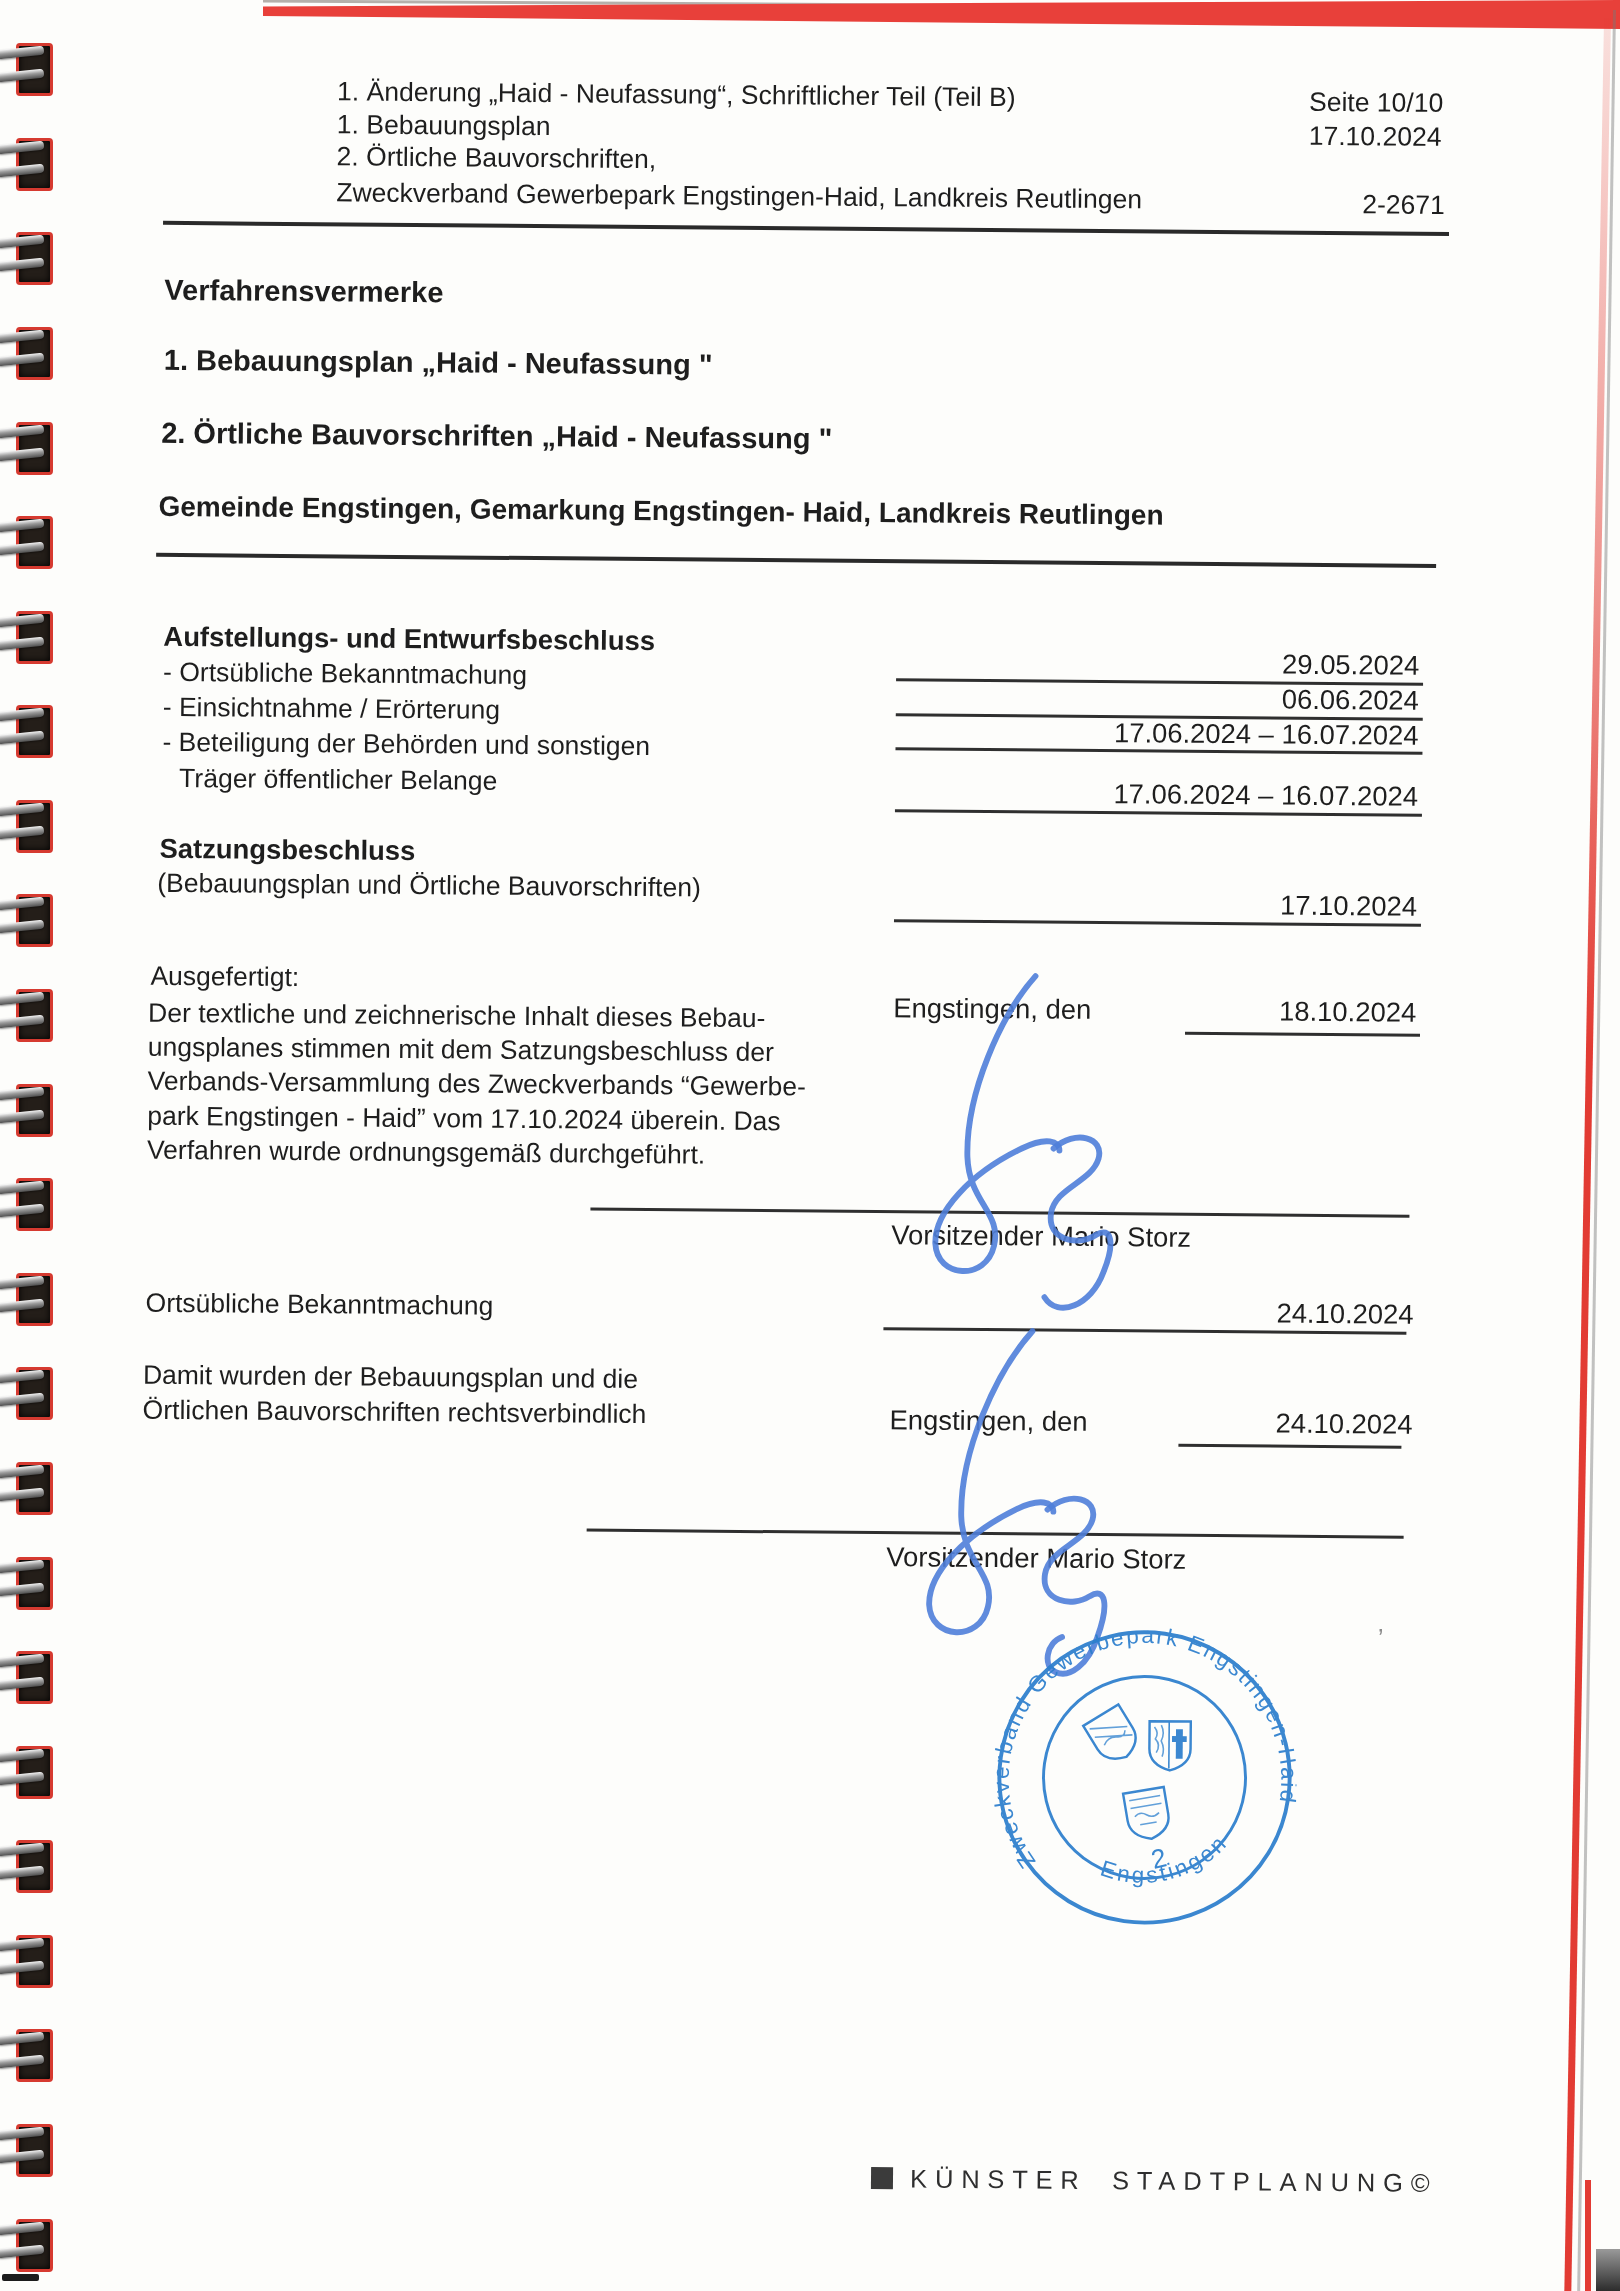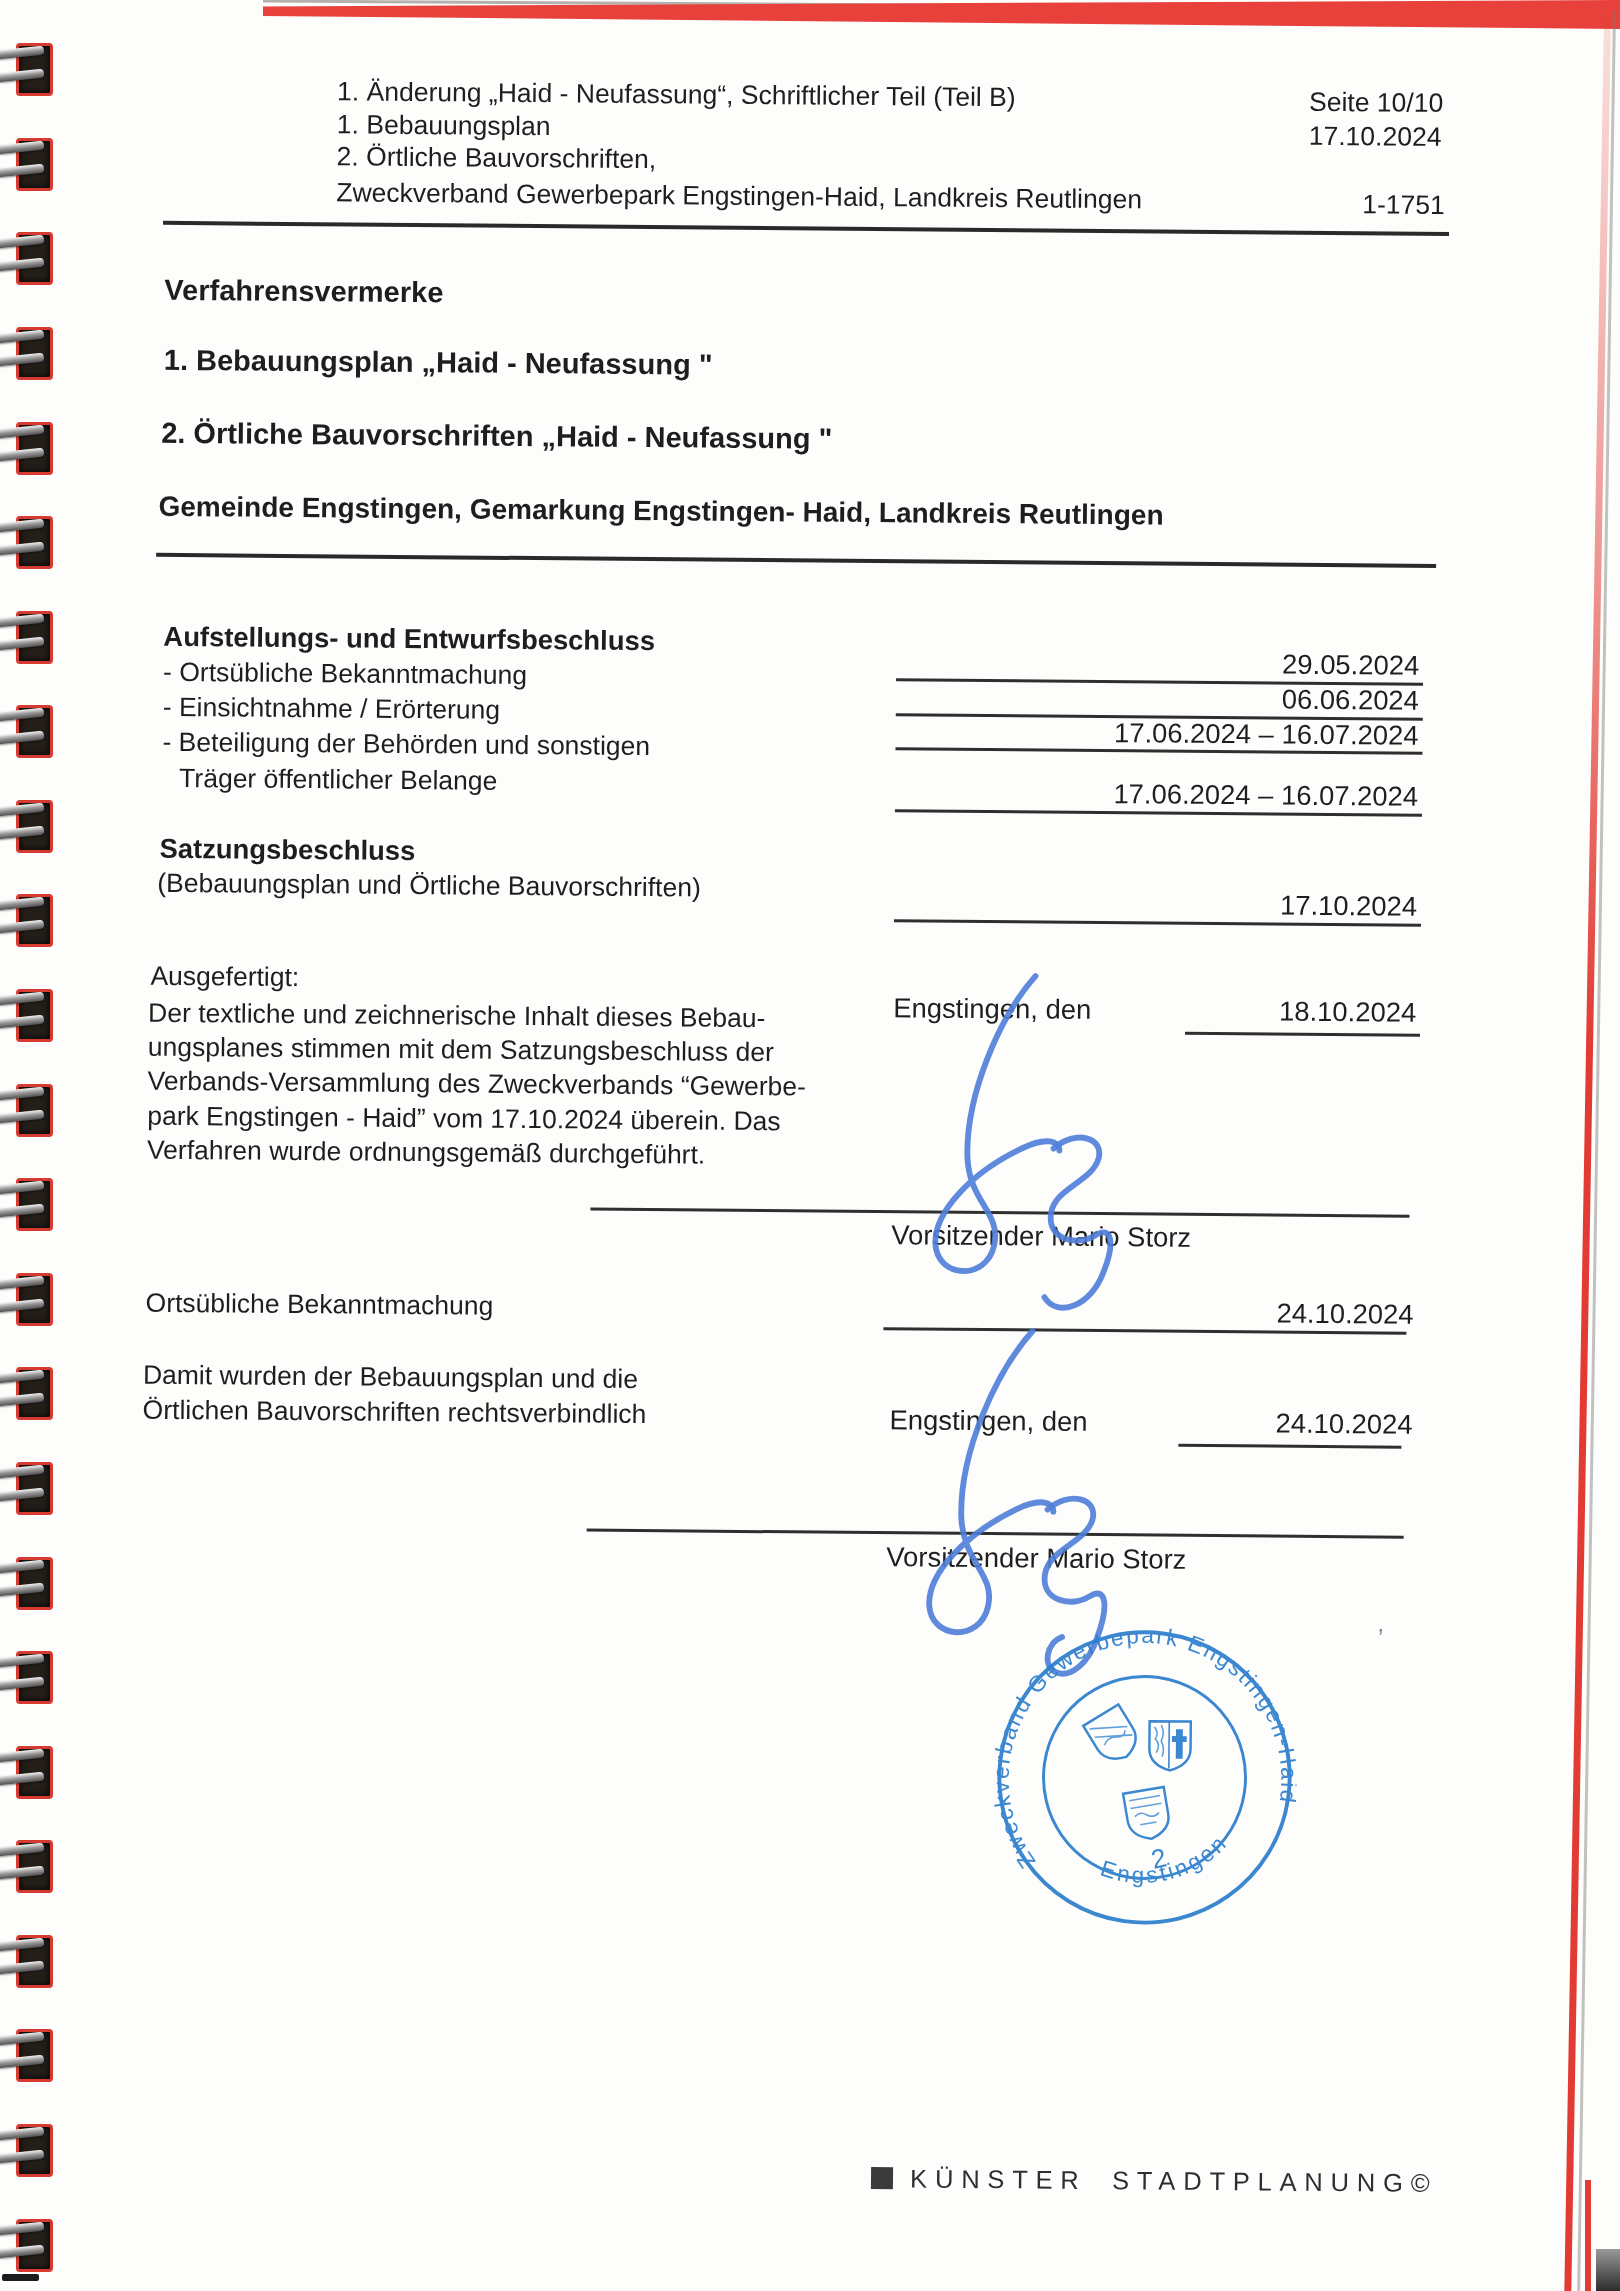--- a/index.html
+++ b/index.html
@@ -181,21 +181,21 @@
     </div>
 
   <div class="content">
 
     <div class="abs h-line" style="left:338px;top:76px;">1. Änderung „Haid - Neufassung“, Schriftlicher Teil (Teil B)</div>
     <div class="abs h-line" style="left:338px;top:109px;">1. Bebauungsplan</div>
     <div class="abs h-line" style="left:338px;top:141px;">2. Örtliche Bauvorschriften,</div>
     <div class="abs h-line" style="left:338px;top:177px;">Zweckverband Gewerbepark Engstingen-Haid, Landkreis Reutlingen</div>
     <div class="abs h-line" style="left:1310px;top:78px;">Seite 10/10</div>
     <div class="abs h-line" style="left:1310px;top:112px;">17.10.2024</div>
-    <div class="abs h-line" style="left:1364px;top:180px;">1-1751</div>
+    <div class="abs h-line" style="left:1364px;top:180px;">2-2671</div>
     <div class="rule" style="left:165px;top:223px;width:1286px;"></div>
 
     <div class="abs bold t30" style="left:167px;top:276px;">Verfahrensvermerke</div>
     <div class="abs bold t30" style="left:167px;top:346px;">1. Bebauungsplan „Haid - Neufassung "</div>
     <div class="abs bold t30" style="left:165px;top:419px;">2. Örtliche Bauvorschriften „Haid - Neufassung "</div>
     <div class="abs bold t29" style="left:163px;top:493px;">Gemeinde Engstingen, Gemarkung Engstingen- Haid, Landkreis Reutlingen</div>
     <div class="rule" style="left:161px;top:555px;width:1280px;"></div>
 
     <div class="abs bold t28" style="left:169px;top:623px;">Aufstellungs- und Entwurfsbeschluss</div>
     <div class="abs t27" style="left:169px;top:659px;">- Ortsübliche Bekanntmachung</div>

